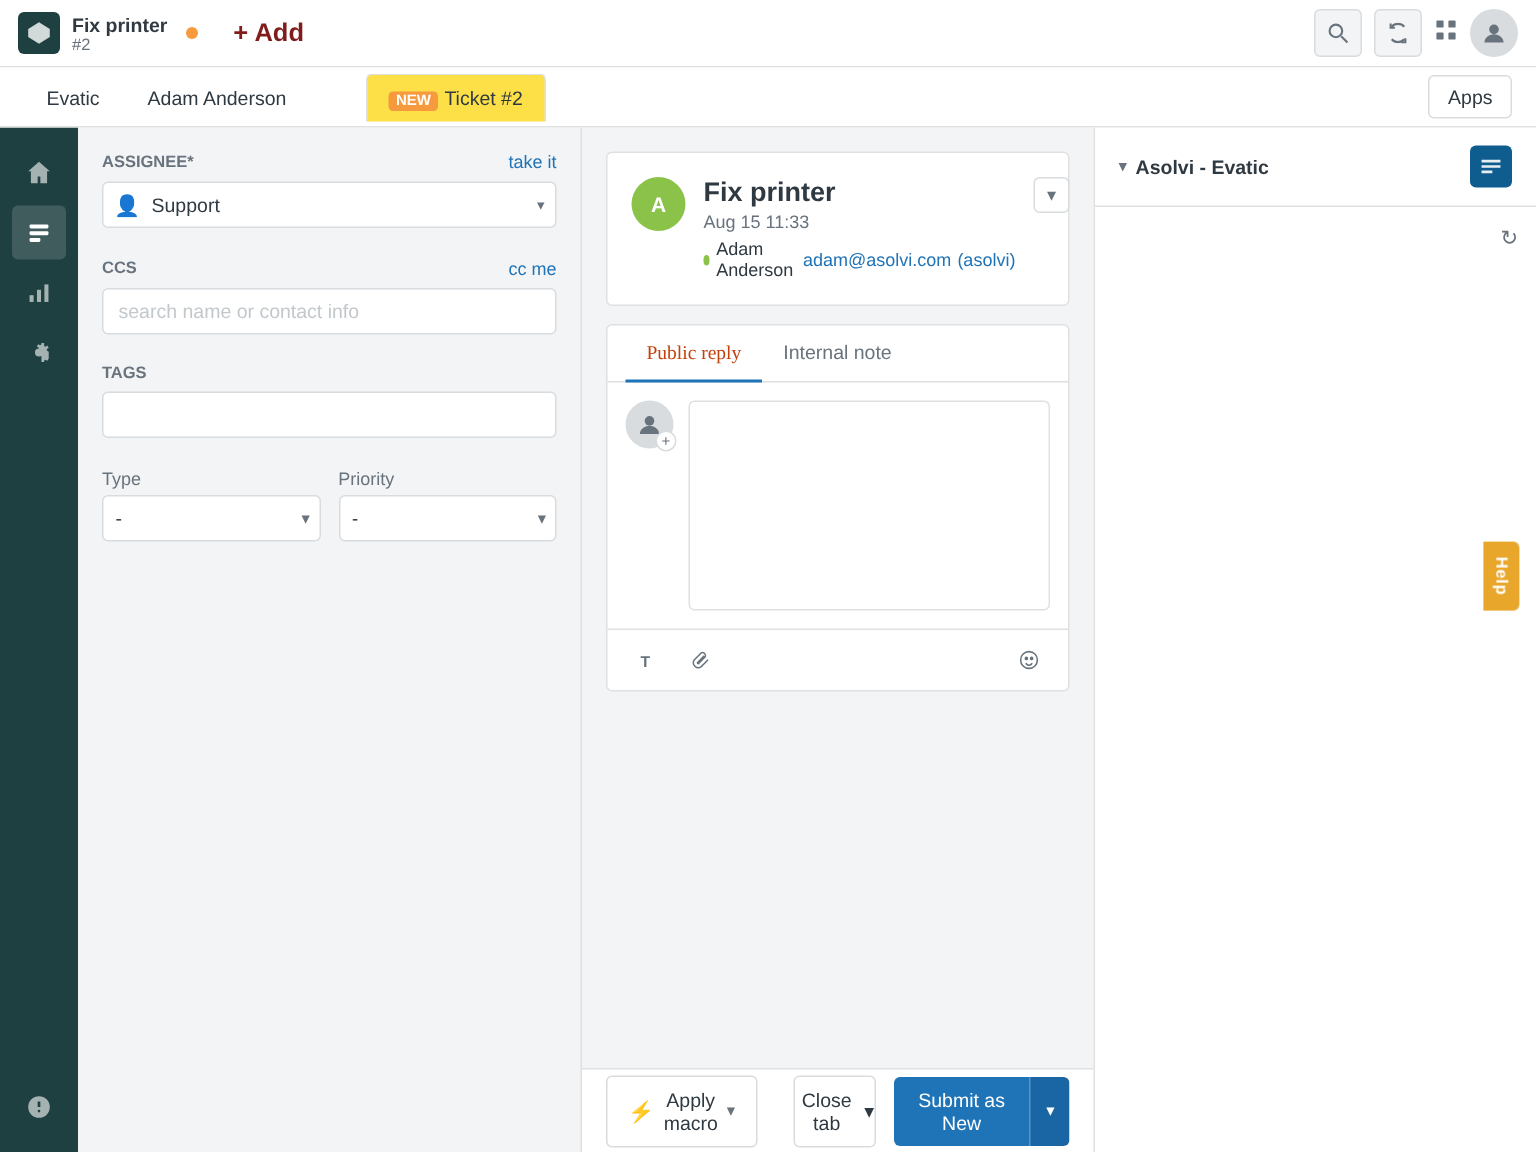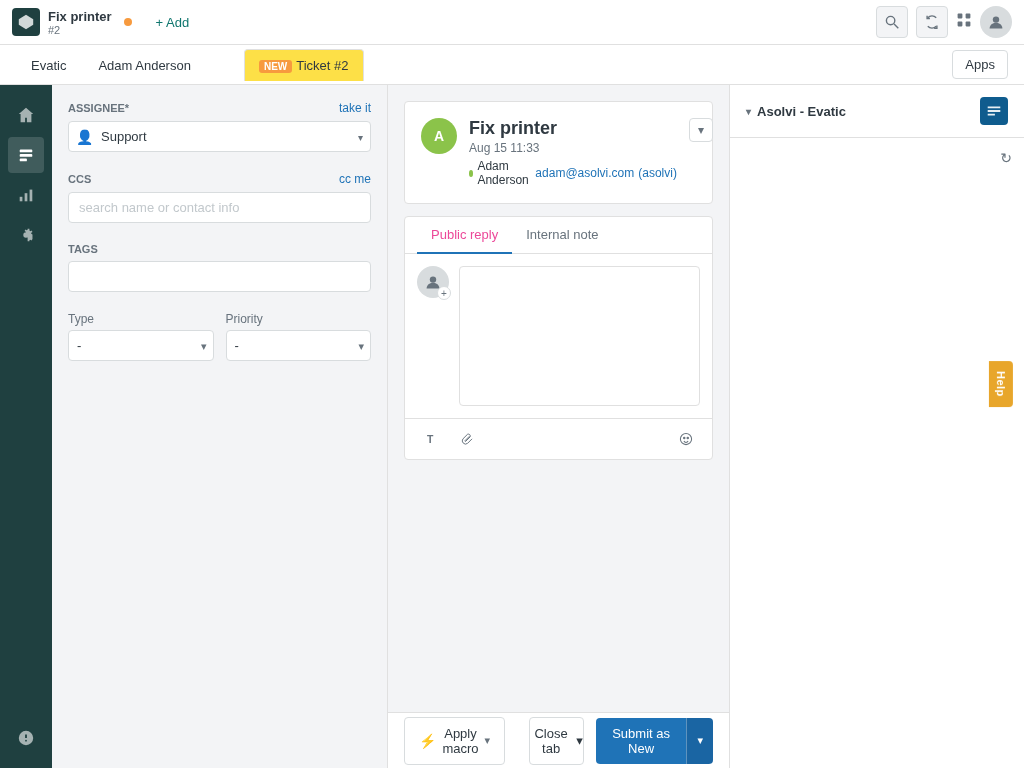--- a/index.html
+++ b/index.html
@@ -6,21 +6,21 @@
     body { font-family: -apple-system, BlinkMacSystemFont, 'Segoe UI', sans-serif; font-size: 13px; background: #f3f4f6; height: 768px; width: 1024px; overflow: hidden; display: flex; flex-direction: column; }
 
     
     .topbar { height: 45px; background: #fff; border-bottom: 1px solid #e0e0e0; display: flex; align-items: center; padding: 0 12px; gap: 8px; flex-shrink: 0; }
     .topbar-logo { width: 28px; height: 28px; background: #1f4040; border-radius: 4px; display: flex; align-items: center; justify-content: center; }
     .topbar-logo svg { width: 18px; height: 18px; fill: #fff; }
     .topbar-ticket-info { display: flex; flex-direction: column; justify-content: center; }
     .topbar-ticket-title { font-weight: 600; font-size: 13px; color: #2f3941; }
     .topbar-ticket-sub { font-size: 11px; color: #68737d; }
     .topbar-dot { width: 8px; height: 8px; background: #f79a3e; border-radius: 50%; margin-left: 4px; margin-right: 8px; }
-    .topbar-add { display: flex; align-items: center; gap: 4px; color: #0f766e; font-size: 13px; cursor: pointer; padding: 4px 8px; }
+    .topbar-add { display: flex; align-items: center; gap: 4px; color: #7f1d1d; font-size: 17px; cursor: pointer; padding: 4px 8px; font-weight: bold; }
     .topbar-spacer { flex: 1; }
     .topbar-icon-btn { width: 32px; height: 32px; border: 1px solid #d8dcde; border-radius: 4px; background: #f3f4f6; display: flex; align-items: center; justify-content: center; cursor: pointer; color: #68737d; }
     .topbar-grid-icon { font-size: 16px; color: #68737d; cursor: pointer; }
     .topbar-avatar { width: 32px; height: 32px; border-radius: 50%; background: #d8dcde; display: flex; align-items: center; justify-content: center; color: #68737d; cursor: pointer; }
 
     
     .tabbar { height: 40px; background: #fff; border-bottom: 1px solid #e0e0e0; display: flex; align-items: center; padding: 0 16px; gap: 2px; flex-shrink: 0; }
     .tab { padding: 8px 14px; font-size: 13px; cursor: pointer; border-radius: 4px 4px 0 0; color: #2f3941; border: 1px solid transparent; border-bottom: none; }
     .tab-active { background: #fde047; border-color: #e0e0e0; font-weight: 500; margin-left: 36px; }
     .tab-badge { background: #f79a3e; color: #fff; font-size: 10px; font-weight: 700; padding: 1px 5px; border-radius: 3px; margin-right: 4px; }
@@ -70,21 +70,21 @@
     .message-author-dot { width: 7px; height: 7px; background: #8bc34a; border-radius: 50%; }
     .message-author-name { font-size: 12px; color: #2f3941; }
     .message-author-email { font-size: 12px; color: #1f73b7; cursor: pointer; }
     .message-change { font-size: 12px; color: #1f73b7; cursor: pointer; }
     .message-dropdown { padding: 4px 8px; border: 1px solid #d8dcde; border-radius: 4px; background: #fff; cursor: pointer; color: #68737d; font-size: 12px; }
 
     
     .reply-card { background: #fff; border: 1px solid #e0e0e0; border-radius: 4px; }
     .reply-tabs { display: flex; gap: 0; border-bottom: 1px solid #e0e0e0; padding: 0 12px; }
     .reply-tab { padding: 10px 14px; font-size: 13px; cursor: pointer; color: #68737d; border-bottom: 2px solid transparent; margin-bottom: -1px; }
-    .reply-tab.active { color: #ec4899; border-bottom-color: #1f73b7; font-weight: 500; }
+    .reply-tab.active { color: #c2410c; border-bottom-color: #1f73b7; font-weight: 500; font-family: Liberation Serif, serif; }
     .reply-body-wrap { display: flex; padding: 12px; gap: 10px; }
     .reply-avatar { width: 32px; height: 32px; border-radius: 50%; background: #d8dcde; display: flex; align-items: center; justify-content: center; color: #68737d; flex-shrink: 0; position: relative; }
     .reply-avatar-plus { position: absolute; bottom: -2px; right: -2px; width: 14px; height: 14px; border-radius: 50%; background: #fff; border: 1px solid #d8dcde; display: flex; align-items: center; justify-content: center; font-size: 10px; color: #68737d; cursor: pointer; }
     .reply-editor { flex: 1; min-height: 140px; border: 1px solid #e0e0e0; border-radius: 4px; padding: 8px; font-size: 13px; color: #2f3941; outline: none; background: #fff; resize: none; }
     .reply-toolbar { display: flex; align-items: center; padding: 6px 12px; border-top: 1px solid #e0e0e0; gap: 8px; }
     .reply-tool-btn { width: 28px; height: 28px; display: flex; align-items: center; justify-content: center; color: #68737d; cursor: pointer; border-radius: 3px; font-size: 14px; }
     .reply-tool-spacer { flex: 1; }
 
     
     .right-panel { width: 295px; background: #fff; border-left: 1px solid #e0e0e0; overflow-y: auto; flex-shrink: 0; }

